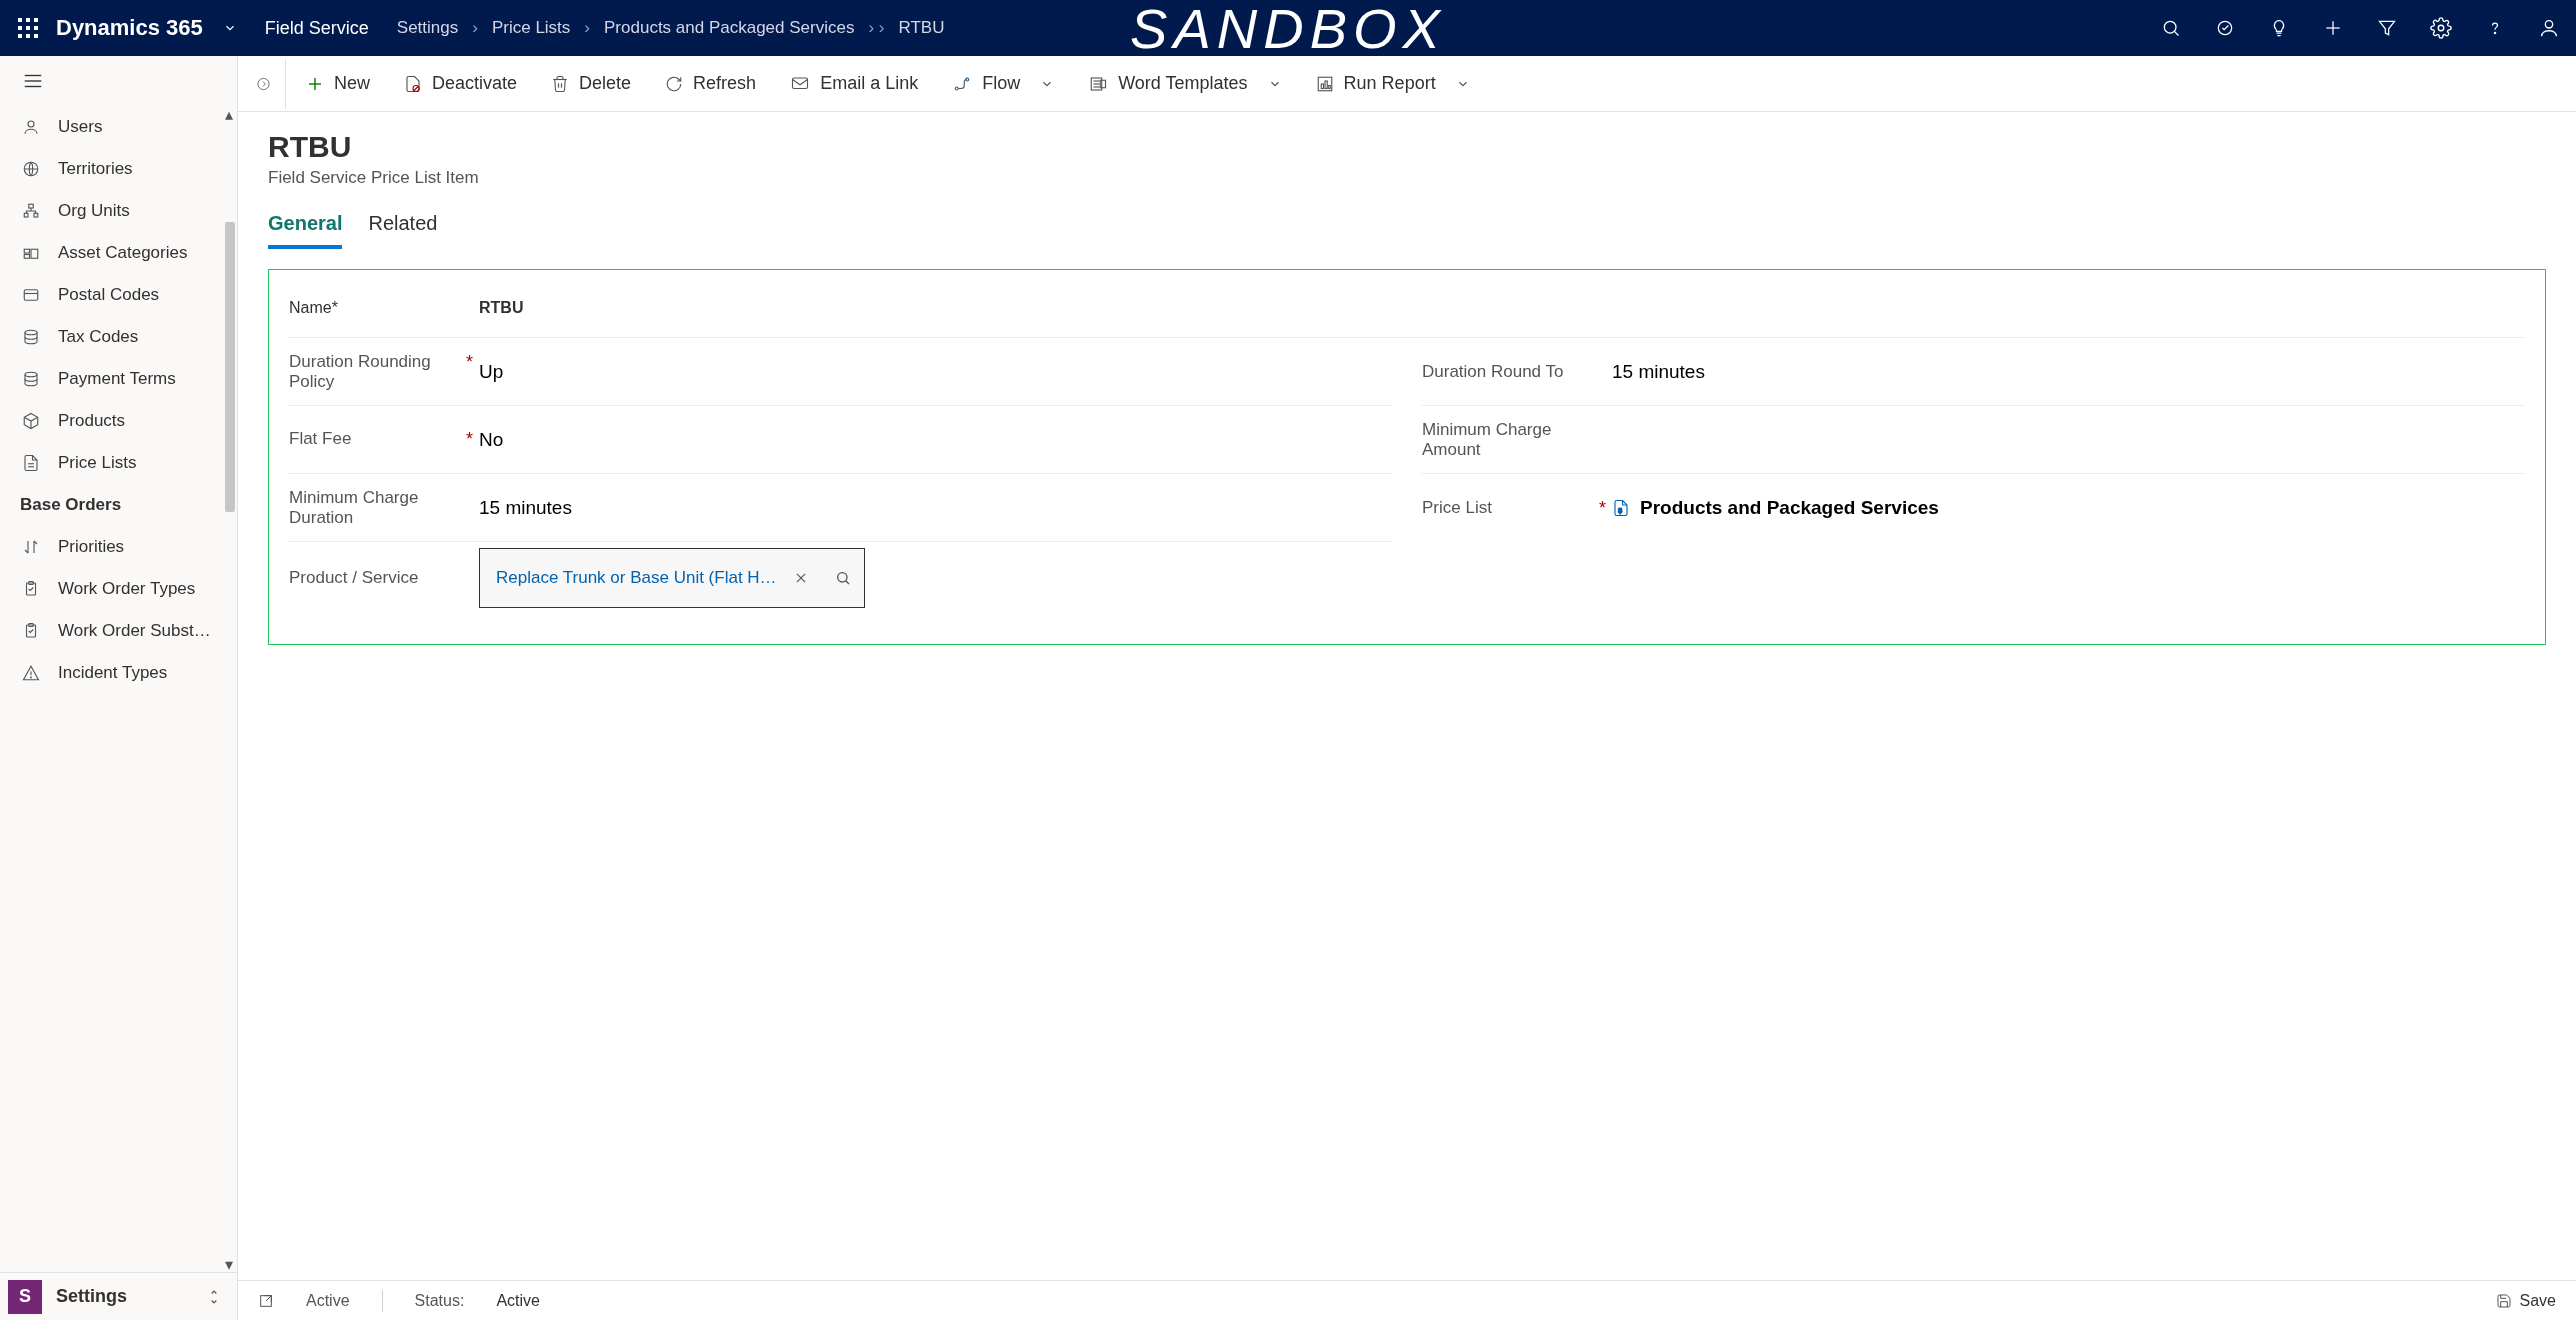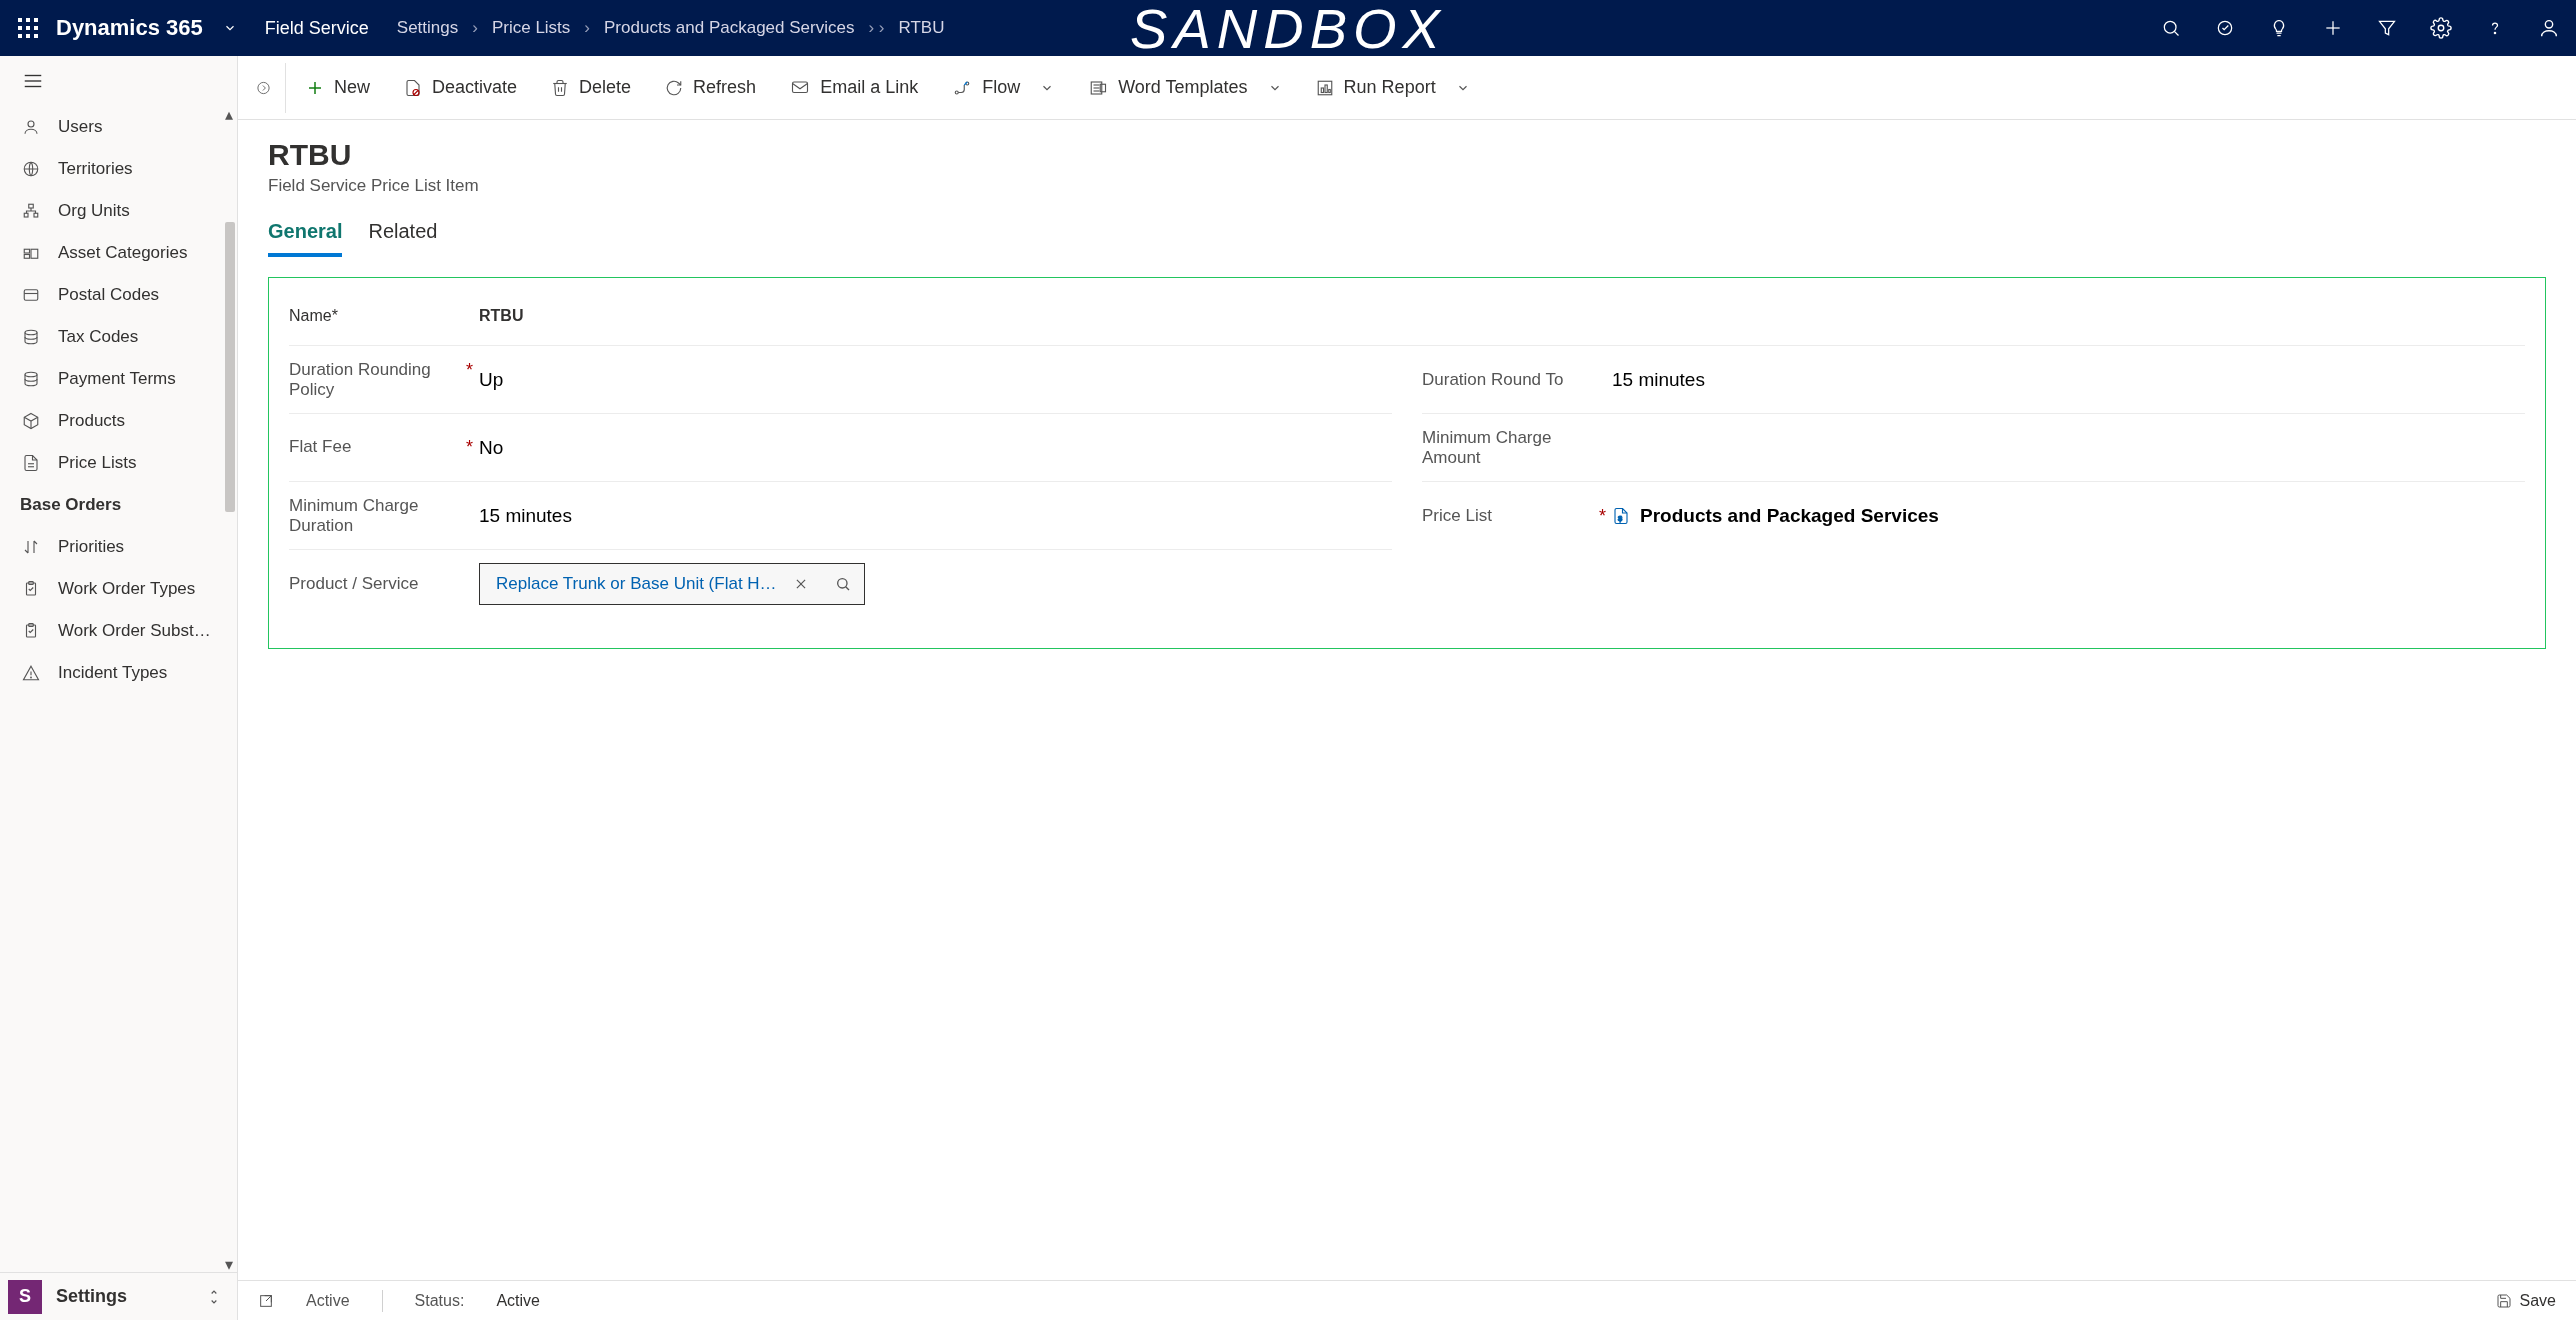--- a/index.html
+++ b/index.html
@@ -24,40 +24,40 @@
     .nav-item { height: 42px; display:flex; align-items:center; gap:16px; padding-left:20px; cursor:pointer; font-size:17px; color:#323130; }
     .nav-item .nic { width:22px; display:flex; justify-content:center; color:#555; }
     .nav-item.section { font-weight:600; cursor:default; }
     .scrollbar { position:absolute; right:2px; top:116px; width:10px; height:290px; background:#c8c6c4; border-radius:2px; }
     .scroll-arrow-up, .scroll-arrow-down { position:absolute; right:0; width:16px; height:16px; display:flex; align-items:center; justify-content:center; color:#555; }
     .scroll-arrow-up{ top:0px; } .scroll-arrow-down{ bottom:0px; }
     .area-switch { height:48px; border-top:1px solid #e1e1e1; display:flex; align-items:center; gap:14px; padding:0 16px 0 8px; cursor:pointer; }
     .area-badge { width:34px; height:34px; background:#742774; color:#fff; display:flex; align-items:center; justify-content:center; font-weight:600; font-size:18px; }
     .area-name { flex:1; font-size:18px; font-weight:600; }
     .content { flex:1; display:flex; flex-direction:column; min-width:0; }
-    .cmdbar { height:64px; border-bottom:1px solid #e1e1e1; display:flex; align-items:center; padding:0 4px; gap:6px; }
+    .cmdbar { height:56px; border-bottom:1px solid #e1e1e1; display:flex; align-items:center; padding:0 4px; gap:6px; }
     .cmdbar .cbtn { height:50px; padding:0 14px; display:flex; align-items:center; gap:10px; cursor:pointer; font-size:18px; color:#323130; }
     .cmdbar .toggle { width:44px; justify-content:center; border-right:1px solid #e1e1e1; }
     .page { flex:1; padding:18px 30px 10px 30px; overflow:auto; }
     .title { font-size:30px; font-weight:600; }
     .subtitle { font-size:17px; color:#555; margin-top:4px; }
     .tabs { display:flex; gap:26px; margin-top:24px; font-size:20px; }
     .tab { padding-bottom:10px; cursor:pointer; }
     .tab.active { font-weight:600; border-bottom:4px solid #0078d4; color:#0f766e; }
     .form-box { border:1px solid #22c55e; margin-top:20px; padding:8px 20px 30px 20px; }
     .two-col { display:flex; }
     .col { flex:1; }
     .row { display:flex; align-items:center; min-height:68px; border-bottom:1px solid #ececec; padding:6px 0; }
     .row:last-child{border-bottom:none;}
     .row .lbl { display:flex; align-items:flex-start; width:190px; font-size:17px; color:#555; gap:6px; }
     .row .req { color:#a80000; margin-left:auto; margin-right:6px; font-size:18px; }
     .row .val { font-size:19px; color:#000; flex:1; }
     .link-val { display:flex; align-items:center; gap:10px; color:#0062b1; font-weight:600; font-size:18px; cursor:pointer; }
     .full-row { border-bottom:1px solid #ececec; padding:6px 0; display:flex; align-items:center; min-height:60px; }
-    .lookup { border:1px solid #323130; height:42px; display:flex; align-items:center; width:386px; background:#f7f7f7; }
+    .lookup { border:1px solid #323130; height:60px; display:flex; align-items:center; width:386px; background:#f7f7f7; }
     .lookup-chip { flex:1; display:flex; align-items:center; gap:8px; padding:0 8px; color:#0062b1; overflow:hidden; white-space:nowrap; font-size:17px; }
     .lookup .ibtn { width:42px; height:100%; display:flex; align-items:center; justify-content:center; cursor:pointer; color:#555; }
     .status-bar { height:40px; border-top:1px solid #e1e1e1; display:flex; align-items:center; padding:0 20px; font-size:16px; color:#555; gap:32px; }
     .status-bar .divider { width:1px; height:22px; background:#d0d0d0; }
     .save-btn { margin-left:auto; display:flex; align-items:center; gap:8px; cursor:pointer; color:#323130; }
   </style>
 </head>
 <body>
 
 <div class="header">

